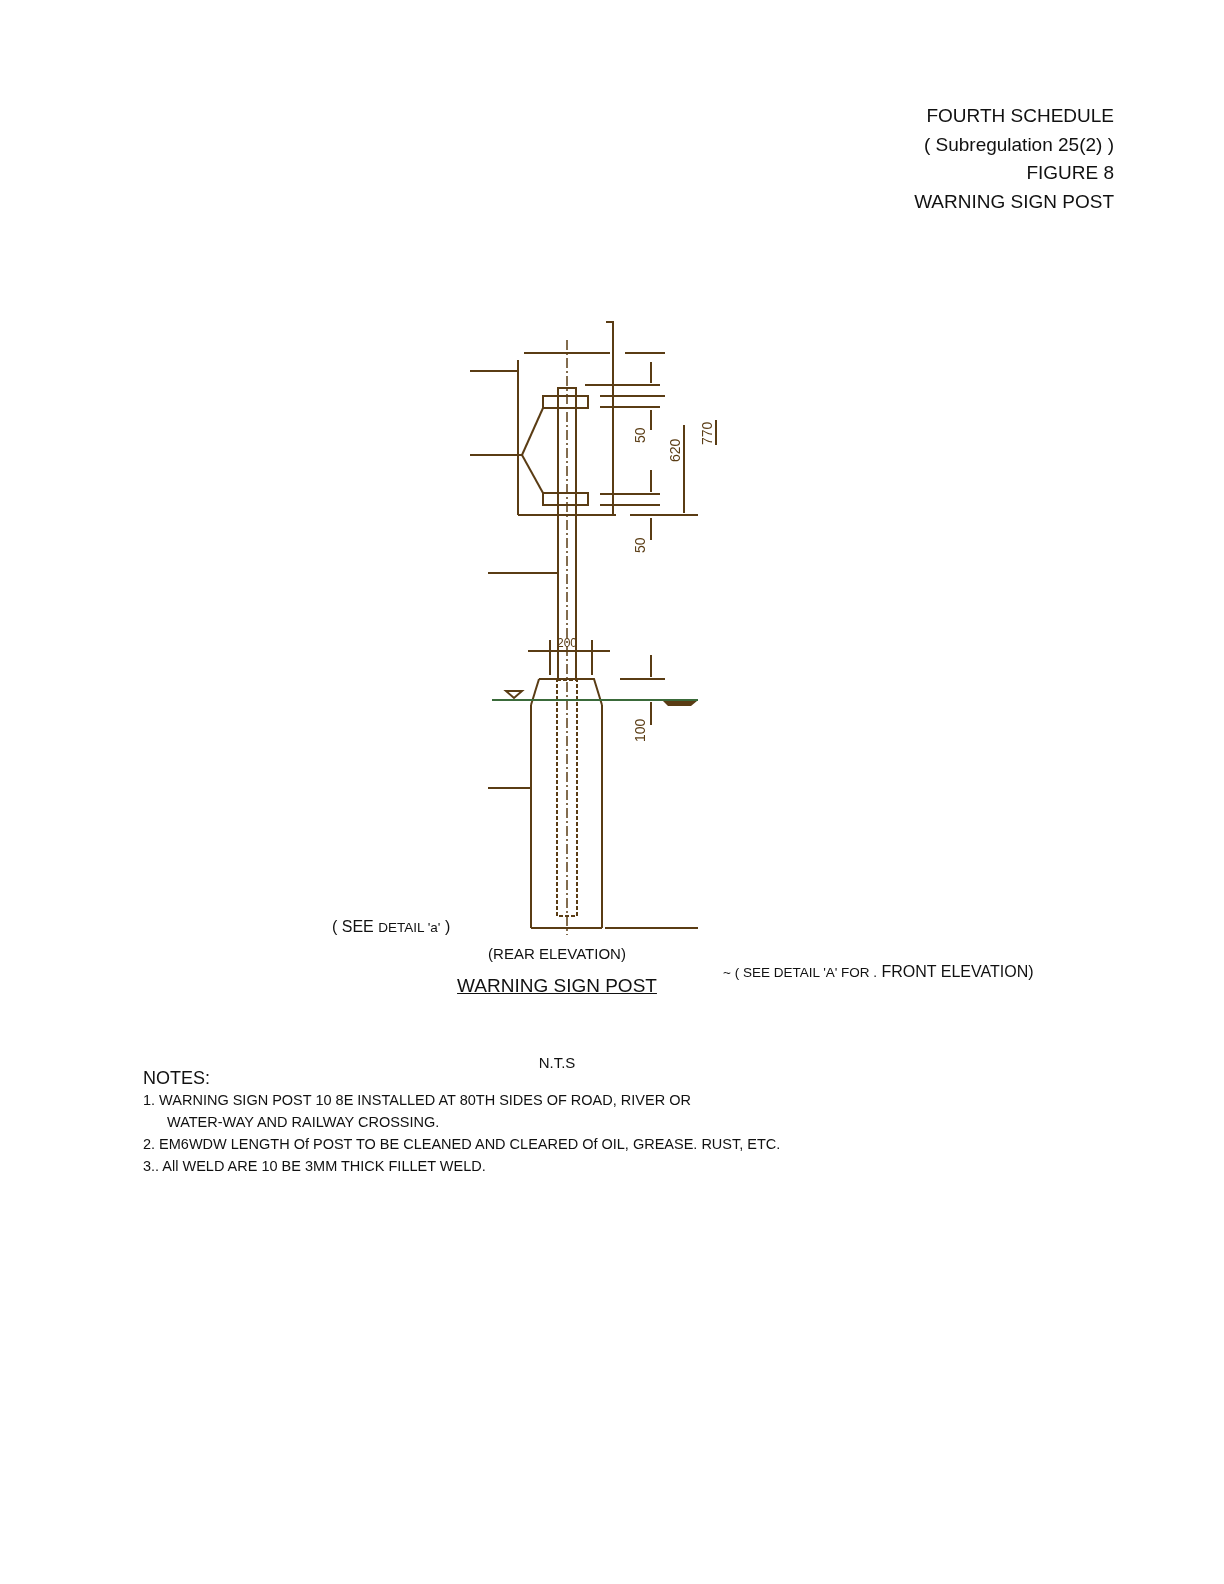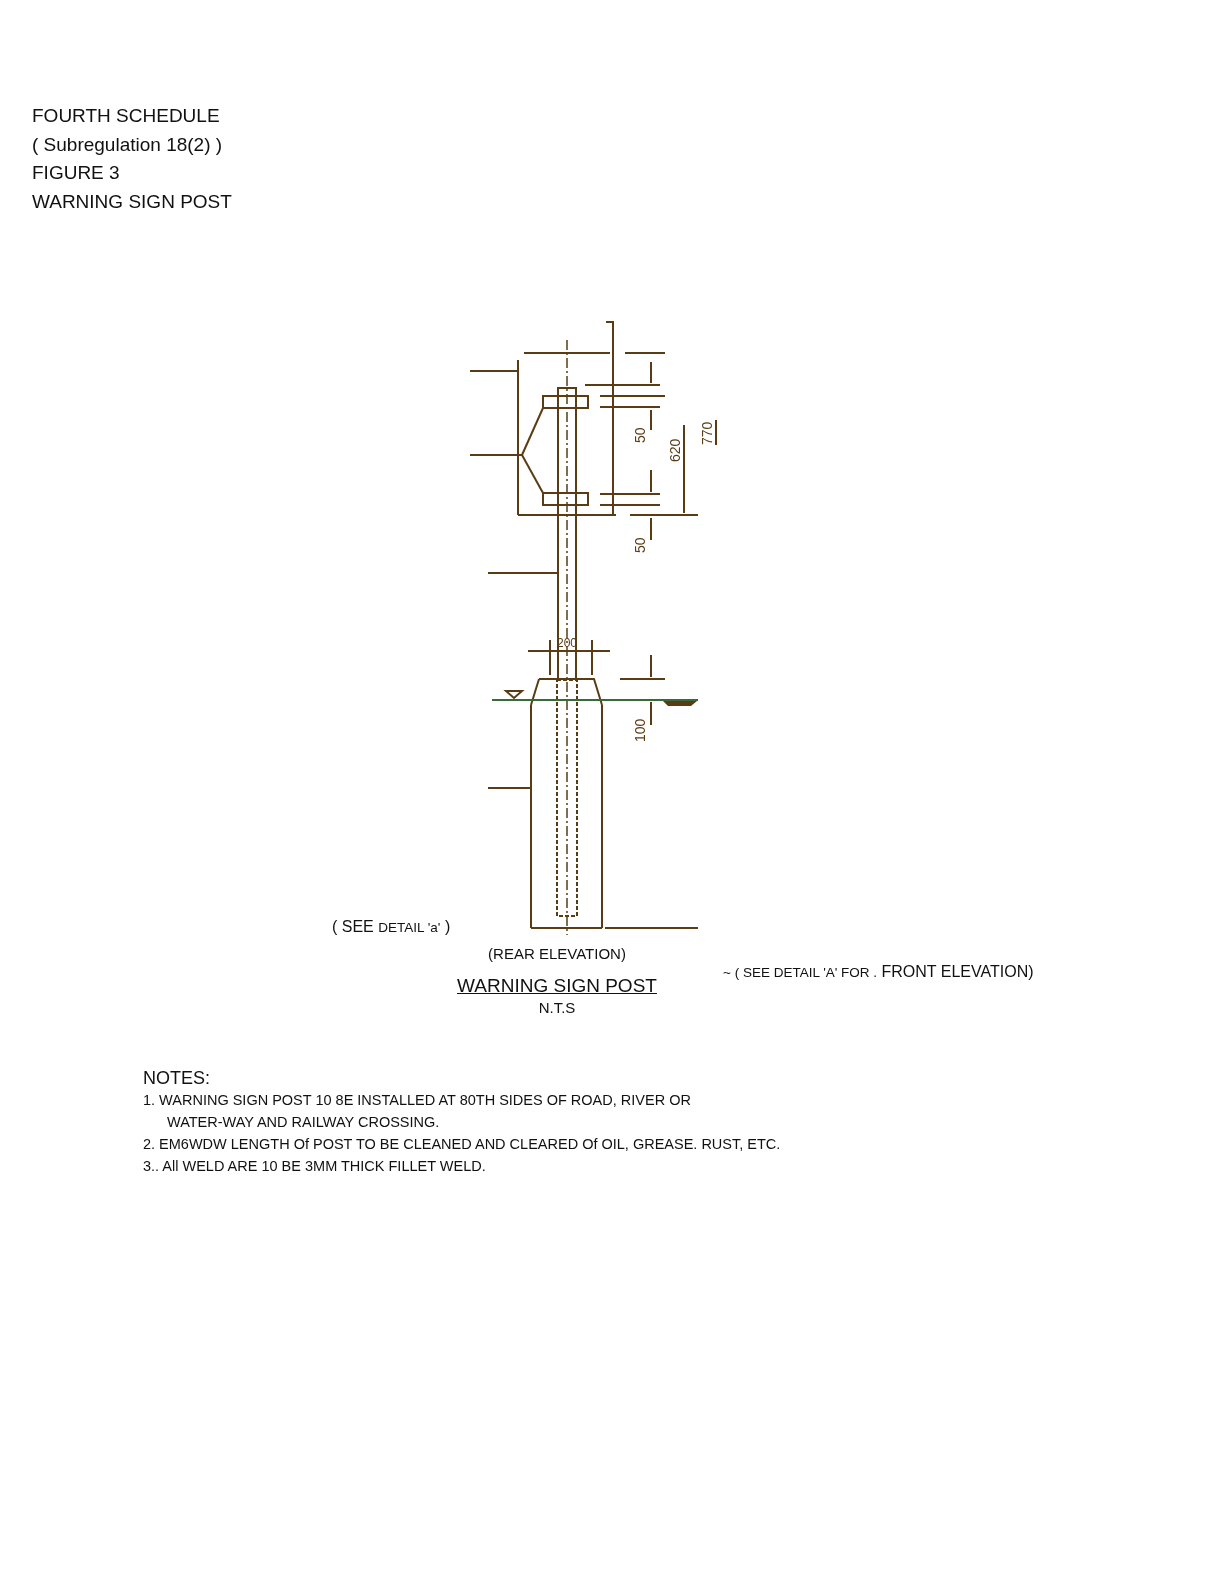--- a/index.html
+++ b/index.html
@@ -1,36 +1,36 @@
 <!DOCTYPE html>
 <html><head>
   <meta charset="utf-8">
   <style>
     html, body { margin: 0; padding: 0; background: #ffffff; }
     body { width: 1224px; height: 1584px; position: relative; overflow: hidden;
            font-family: "Liberation Sans", sans-serif; color: #111; }
-    .title-block { position: absolute; left: 0; width: 1114px; top: 102px; text-align: left; padding-left: 32px; }
+    .title-block { position: absolute; left: 0; width: 1114px; top: 102px; text-align: right; }
     .title-line { font-size: 19px; line-height: 28.5px; display: block; }
     .drawing { position: absolute; left: 0; top: 0; }
     .label { position: absolute; font-size: 16px; white-space: nowrap; }
     .label .small { font-size: 13.5px; }
     .caption { position: absolute; left: 0; width: 1114px; text-align: center; }
     .cap-title { top: 974px; font-size: 19px; text-decoration: underline; line-height: 24px; }
     .cap-sub { top: 944px; font-size: 15px; line-height: 20px; }
-    .cap-nts { top: 998px; font-size: 15px; line-height: 20px; }
+    .cap-nts { top: 1053px; font-size: 15px; line-height: 20px; }
     .notes { position: absolute; left: 143px; top: 1067px; font-size: 14.5px; line-height: 22px; }
     .notes .indent { padding-left: 24px; }
   </style>
 </head>
 <body>
 
 <div class="title-block">
   <span class="title-line">FOURTH SCHEDULE</span>
-  <span class="title-line">( Subregulation 18(2) )</span>
-  <span class="title-line">FIGURE 3</span>
+  <span class="title-line">( Subregulation 25(2) )</span>
+  <span class="title-line">FIGURE 8</span>
   <span class="title-line">WARNING SIGN POST</span>
 </div>
 
 <svg class="drawing" width="1224" height="960" viewBox="0 0 1224 960">
   <g stroke="#5a3c14" stroke-width="2" fill="none">
 
     <line x1="567" y1="340" x2="567" y2="935" stroke-dasharray="10,3,2,3" stroke-width="1.5"></line>
 
     <polyline points="606,322 613,322 613,515"></polyline>
 

